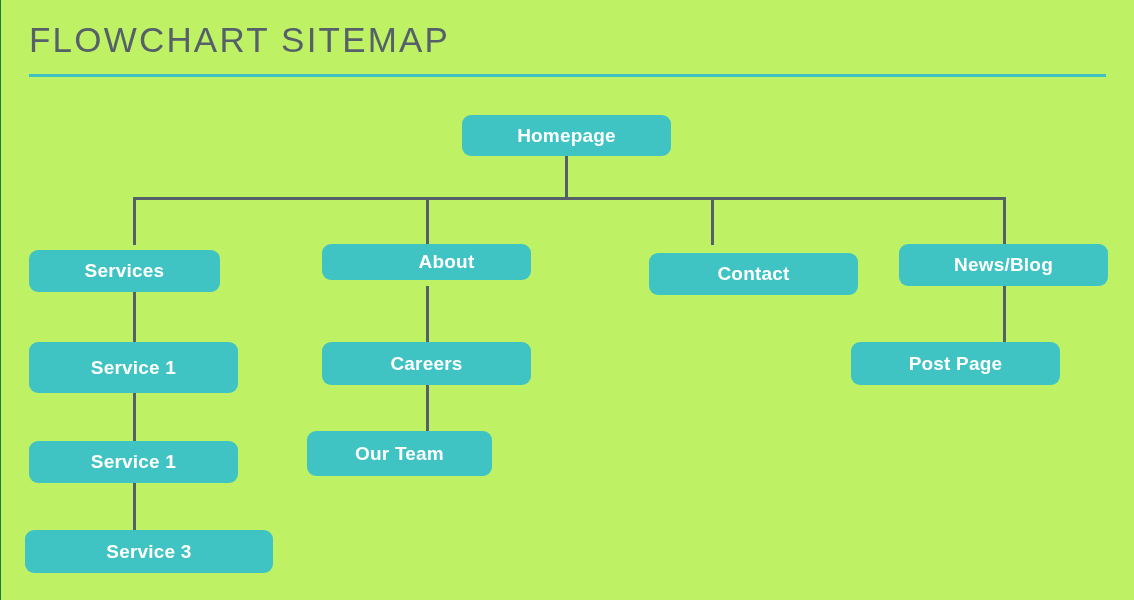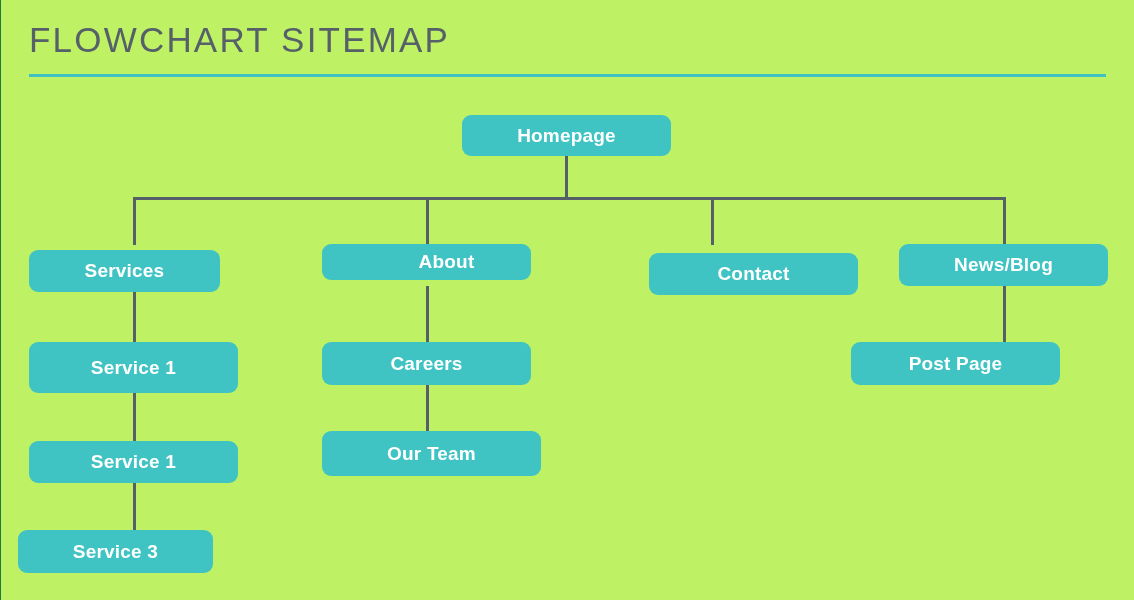--- a/index.html
+++ b/index.html
@@ -114,17 +114,17 @@
   <div class="node" style="left:28px; top:250px; width:191px; height:42px;">Services</div>
   <div class="node" style="left:321px; top:244px; width:209px; height:36px;padding-left:40px;">About</div>
   <div class="node" style="left:606px; top:253px; width:209px; height:42px;margin-left:42px;">Contact</div>
   <div class="node" style="left:898px; top:244px; width:209px; height:42px;border-radius:9px;">News/Blog</div>
 
   <div class="node" style="left:28px; top:342px; width:209px; height:51px;">Service 1</div>
   <div class="node" style="left:321px; top:342px; width:209px; height:43px;border-radius:9px;">Careers</div>
   <div class="node" style="left:850px; top:342px; width:209px; height:43px;">Post Page</div>
 
   <div class="node" style="left:28px; top:441px; width:209px; height:42px;">Service 1</div>
-  <div class="node" style="left:321px; top:431px; width:219px; height:45px;">Our Team</div>
+  <div class="node" style="left:306px; top:431px; width:185px; height:45px;">Our Team</div>
 
-  <div class="node" style="left:17px; top:530px; width:195px; height:43px;">Service 3</div>
+  <div class="node" style="left:24px; top:530px; width:248px; height:43px;">Service 3</div>
 
 </div>
 
 </body></html>

